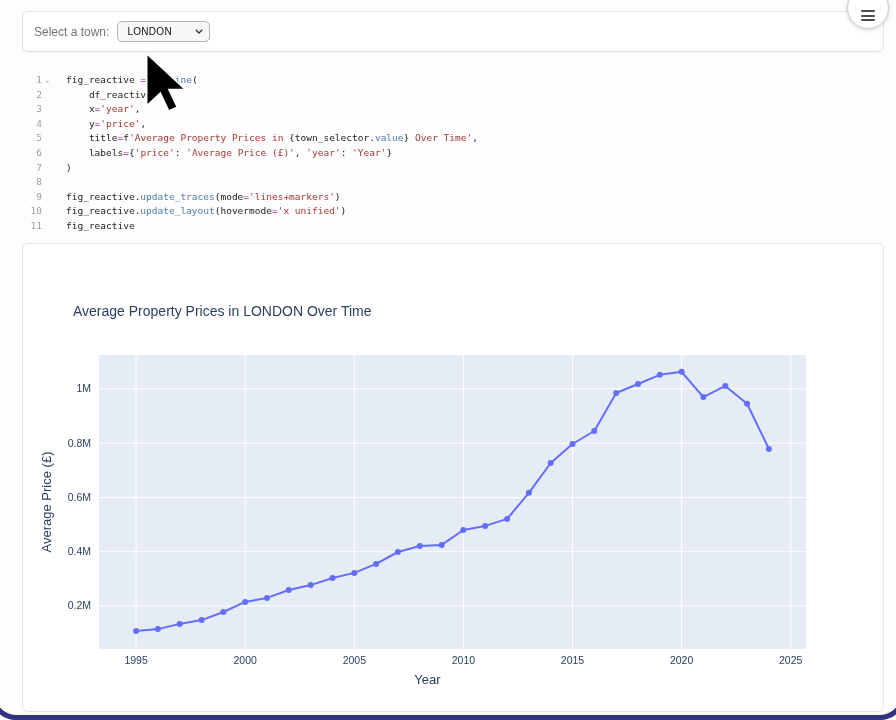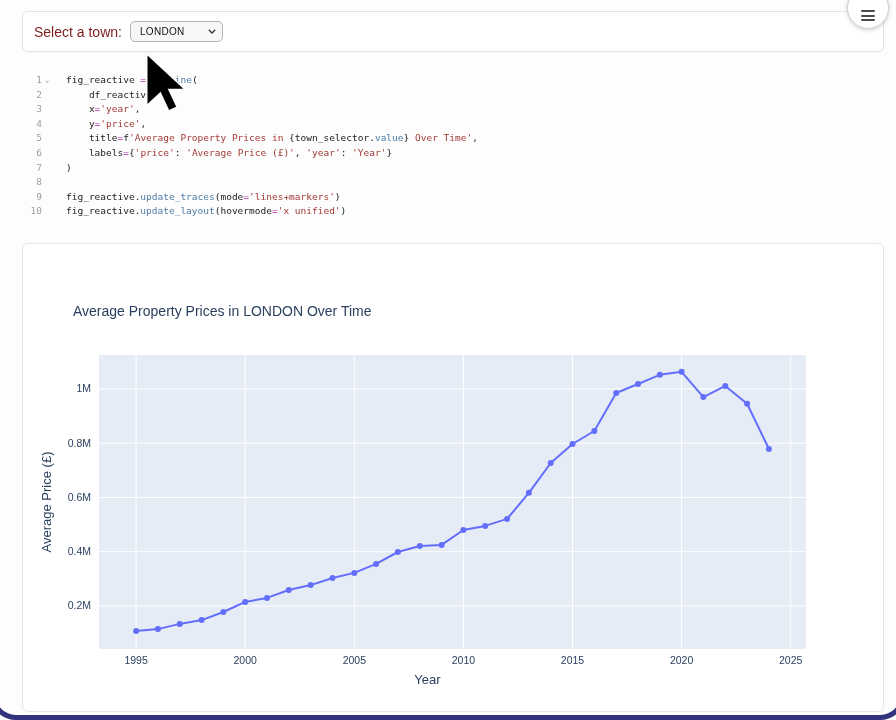--- a/index.html
+++ b/index.html
@@ -16,21 +16,21 @@
               box-shadow:0 1px 4px rgba(0,0,0,.18); z-index:9; cursor:pointer; }
   .menu-lines { position:absolute; left:50%; top:22px; transform:translateX(-50%);
                 display:flex; flex-direction:column; gap:2.5px; }
   .menu-lines i { display:block; width:14px; height:2px; background:#4a4a4a; border-radius:1px; }
 
   
   .controls-card { position:absolute; left:22px; top:11px; width:862px; height:41px;
                    background:#fff; border:1px solid #e3e3e6; border-radius:6px;
                    box-shadow:0 1px 2px rgba(0,0,0,.04);
                    display:flex; align-items:center; padding-left:11px; z-index:2; }
-  .controls-label { font-size:14px; color:#7f1d1d; }
+  .controls-label { font-size:12px; color:#737373; }
   .town-select { margin-left:8px; width:93px; height:21px; background:#f7f7f8;
                  border:1px solid #b3b3b8; border-radius:5px; display:flex;
                  align-items:center; padding:0 6px 0 9px; cursor:pointer; }
   .town-select-value { font-size:10px; color:#111; letter-spacing:.3px; flex:1; }
   .chev { width:8px; height:5px; }
 
   
   .code-cell { position:absolute; left:22px; top:73px; width:862px; z-index:2;
                font-family:"DejaVu Sans Mono", monospace; font-size:9.5px; cursor:text; }
   .cl { display:flex; height:14.6px; line-height:14.6px; white-space:pre; }
@@ -74,20 +74,21 @@
     <div class="cl"><span class="ln" style="color: rgb(154, 160, 166);">1</span><span class="fold" style="color: rgb(154, 160, 166);">⌄</span><span class="lc"><span style="color: rgb(27, 27, 27);">fig_reactive </span><span style="color: rgb(166, 38, 164);">=</span><span style="color: rgb(27, 27, 27);"> px.</span><span style="color: rgb(78, 124, 168);">line</span><span style="color: rgb(27, 27, 27);">(</span></span></div>
     <div class="cl"><span class="ln" style="color: rgb(154, 160, 166);">2</span><span class="fold" style="color: rgb(154, 160, 166);"></span><span class="lc"><span style="color: rgb(27, 27, 27);">    df_reactive,</span></span></div>
     <div class="cl"><span class="ln" style="color: rgb(154, 160, 166);">3</span><span class="fold" style="color: rgb(154, 160, 166);"></span><span class="lc"><span style="color: rgb(27, 27, 27);">    x</span><span style="color: rgb(166, 38, 164);">=</span><span style="color: rgb(163, 58, 53);">'year'</span><span style="color: rgb(27, 27, 27);">,</span></span></div>
     <div class="cl"><span class="ln" style="color: rgb(154, 160, 166);">4</span><span class="fold" style="color: rgb(154, 160, 166);"></span><span class="lc"><span style="color: rgb(27, 27, 27);">    y</span><span style="color: rgb(166, 38, 164);">=</span><span style="color: rgb(163, 58, 53);">'price'</span><span style="color: rgb(27, 27, 27);">,</span></span></div>
     <div class="cl"><span class="ln" style="color: rgb(154, 160, 166);">5</span><span class="fold" style="color: rgb(154, 160, 166);"></span><span class="lc"><span style="color: rgb(27, 27, 27);">    title</span><span style="color: rgb(166, 38, 164);">=</span><span style="color: rgb(27, 27, 27);">f</span><span style="color: rgb(163, 58, 53);">'Average Property Prices in </span><span style="color: rgb(27, 27, 27);">{town_selector.</span><span style="color: rgb(78, 124, 168);">value</span><span style="color: rgb(27, 27, 27);">}</span><span style="color: rgb(163, 58, 53);"> Over Time'</span><span style="color: rgb(27, 27, 27);">,</span></span></div>
     <div class="cl"><span class="ln" style="color: rgb(154, 160, 166);">6</span><span class="fold" style="color: rgb(154, 160, 166);"></span><span class="lc"><span style="color: rgb(27, 27, 27);">    labels</span><span style="color: rgb(166, 38, 164);">=</span><span style="color: rgb(27, 27, 27);">{</span><span style="color: rgb(163, 58, 53);">'price'</span><span style="color: rgb(27, 27, 27);">: </span><span style="color: rgb(163, 58, 53);">'Average Price (£)'</span><span style="color: rgb(27, 27, 27);">, </span><span style="color: rgb(163, 58, 53);">'year'</span><span style="color: rgb(27, 27, 27);">: </span><span style="color: rgb(163, 58, 53);">'Year'</span><span style="color: rgb(27, 27, 27);">}</span></span></div>
     <div class="cl"><span class="ln" style="color: rgb(154, 160, 166);">7</span><span class="fold" style="color: rgb(154, 160, 166);"></span><span class="lc"><span style="color: rgb(27, 27, 27);">)</span></span></div>
     <div class="cl"><span class="ln" style="color: rgb(154, 160, 166);">8</span><span class="fold" style="color: rgb(154, 160, 166);"></span><span class="lc"></span></div>
     <div class="cl"><span class="ln" style="color: rgb(154, 160, 166);">9</span><span class="fold" style="color: rgb(154, 160, 166);"></span><span class="lc"><span style="color: rgb(27, 27, 27);">fig_reactive.</span><span style="color: rgb(78, 124, 168);">update_traces</span><span style="color: rgb(27, 27, 27);">(mode</span><span style="color: rgb(166, 38, 164);">=</span><span style="color: rgb(163, 58, 53);">'lines+markers'</span><span style="color: rgb(27, 27, 27);">)</span></span></div>
     <div class="cl"><span class="ln" style="color: rgb(154, 160, 166);">10</span><span class="fold" style="color: rgb(154, 160, 166);"></span><span class="lc"><span style="color: rgb(27, 27, 27);">fig_reactive.</span><span style="color: rgb(78, 124, 168);">update_layout</span><span style="color: rgb(27, 27, 27);">(hovermode</span><span style="color: rgb(166, 38, 164);">=</span><span style="color: rgb(163, 58, 53);">'x unified'</span><span style="color: rgb(27, 27, 27);">)</span></span></div>
+    <div class="cl"><span class="ln" style="color: rgb(154, 160, 166);">11</span><span class="fold" style="color: rgb(154, 160, 166);"></span><span class="lc"><span style="color: rgb(27, 27, 27);">fig_reactive</span></span></div>
   </div>
 
 <div class="chart-card">
   <div class="figure" id="figure"><svg width="860" height="467" viewBox="0 0 860 467">
         <rect x="76" y="95" width="707" height="294" fill="#e5ecf6"></rect>
         <line x1="113.09567901234657" y1="95" x2="113.09567901234657" y2="389" stroke="#ffffff" stroke-width="1"></line>
         <line x1="222.2006172839512" y1="95" x2="222.2006172839512" y2="389" stroke="#ffffff" stroke-width="1"></line>
         <line x1="331.3055555555558" y1="95" x2="331.3055555555558" y2="389" stroke="#ffffff" stroke-width="1"></line>
         <line x1="440.41049382716045" y1="95" x2="440.41049382716045" y2="389" stroke="#ffffff" stroke-width="1"></line>
         <line x1="549.5154320987651" y1="95" x2="549.5154320987651" y2="389" stroke="#ffffff" stroke-width="1"></line>

